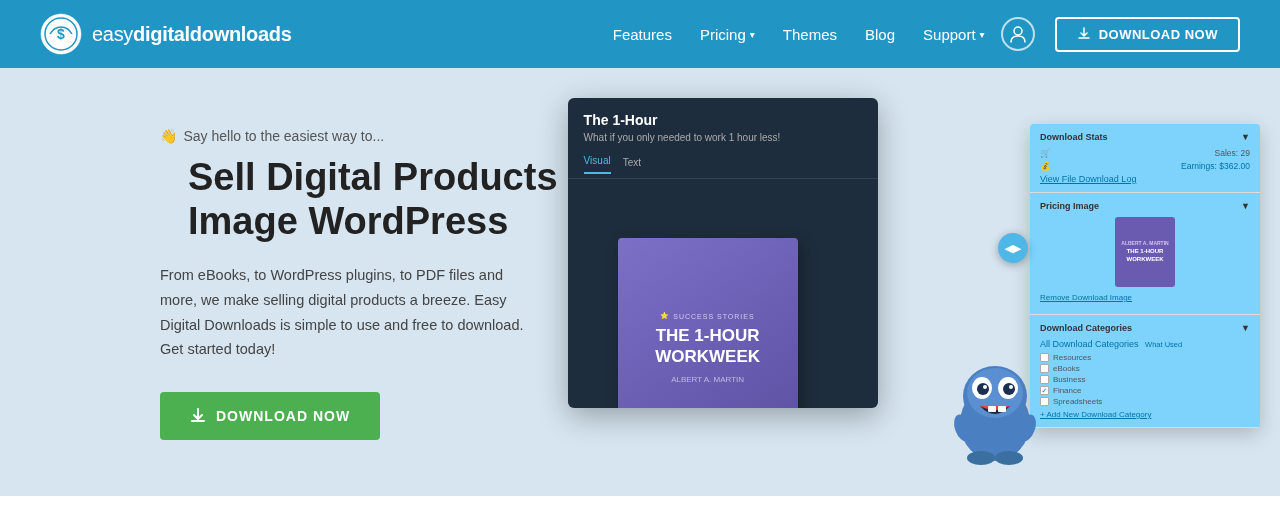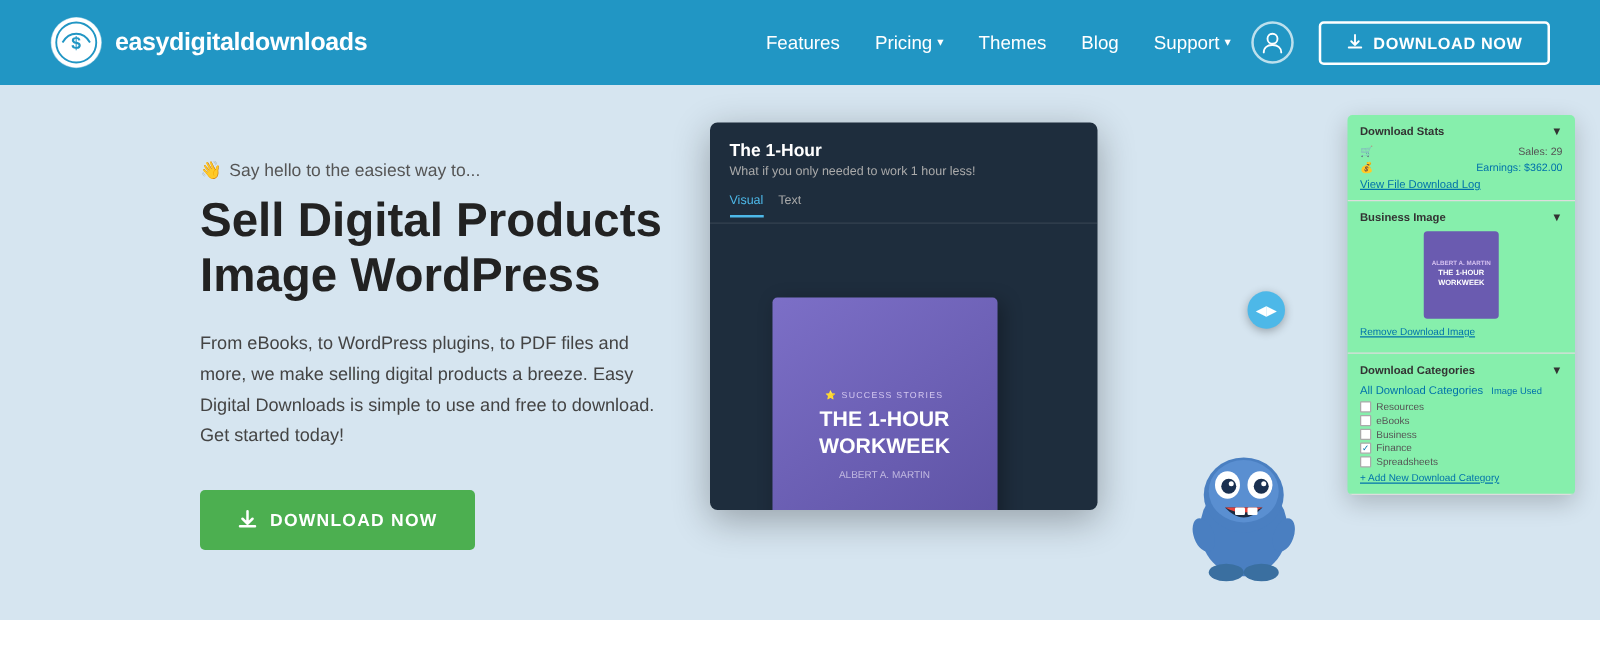--- a/index.html
+++ b/index.html
@@ -21,21 +21,21 @@
       margin-right: auto;
       text-decoration: none;
     }
     .nav-logo-text {
       color: white;
       font-size: 20px;
       font-weight: 400;
       letter-spacing: -0.3px;
     }
     .nav-logo-text span {
-      font-weight: 700;
+      font-weight: 400;
     }
     .nav-links {
       display: flex;
       align-items: center;
       gap: 28px;
       list-style: none;
     }
     .nav-links a {
       color: white;
       text-decoration: none;
@@ -98,20 +98,21 @@
       display: flex;
       align-items: center;
       gap: 6px;
     }
     .hero-title {
       font-size: 38px;
       font-weight: 800;
       color: #222;
       line-height: 1.15;
       margin-bottom: 20px;
+      margin-left: 28px;
     }
     .hero-desc {
       font-size: 14.5px;
       color: #444;
       line-height: 1.7;
       max-width: 380px;
       margin-bottom: 30px;
     }
     .hero-cta {
       background: #4caf50;
@@ -180,20 +181,21 @@
     }
     .mockup-main-header p {
       font-size: 10px;
       color: #aaa;
     }
     .mockup-tabs {
       display: flex;
       gap: 12px;
       padding: 4px 16px;
       border-bottom: 1px solid rgba(255,255,255,0.1);
+      align-items: flex-end;
     }
     .mockup-tab {
       font-size: 10px;
       color: #aaa;
       padding-bottom: 6px;
     }
     .mockup-tab.active {
       color: #4db8e8;
       border-bottom: 2px solid #4db8e8;
     }
@@ -233,23 +235,23 @@
     .mockup-book-author {
       font-size: 8px;
       color: #c0b8e0;
       text-align: center;
     }
 
     
     .mockup-admin {
       position: absolute;
       right: 20px;
-      top: 4px;
-      width: 182px;
-      background: #86efac;
+      top: 36px;
+      width: 230px;
+      background: #7dd3fc;
       border-radius: 4px;
       box-shadow: 0 6px 20px rgba(0,0,0,0.2);
       font-size: 9px;
       overflow: hidden;
     }
     .admin-section {
       padding: 8px 10px;
       border-bottom: 1px solid #ddd;
     }
     .admin-section-title {
@@ -481,39 +483,39 @@
           </div>
           <div class="admin-stat-row">
             <span>💰</span>
             <span class="admin-stat-link">Earnings: $362.00</span>
           </div>
           <a href="#" class="admin-stat-link">View File Download Log</a>
         </div>
 
         <div class="admin-section">
           <div class="admin-section-title">
-            <span>Business Image</span>
+            <span>Pricing Image</span>
             <span>▼</span>
           </div>
           <div class="admin-image-placeholder">
             <div style="font-size:5px; margin-bottom:2px; color:#d4c0f0;">ALBERT A. MARTIN</div>
             <div>THE 1-HOUR</div>
             <div>WORKWEEK</div>
           </div>
           <a href="#" class="admin-remove-link">Remove Download Image</a>
         </div>
 
         <div class="admin-section">
           <div class="admin-section-title">
             <span>Download Categories</span>
             <span>▼</span>
           </div>
           <div style="margin-bottom:4px;">
             <span class="admin-stat-link">All Download Categories</span>
-            <span class="admin-cat-badge">Image Used</span>
+            <span class="admin-cat-badge">What Used</span>
           </div>
           <div class="admin-checkbox-row">
             <div class="admin-checkbox"></div>
             <span>Resources</span>
           </div>
           <div class="admin-checkbox-row">
             <div class="admin-checkbox"></div>
             <span>eBooks</span>
           </div>
           <div class="admin-checkbox-row">

